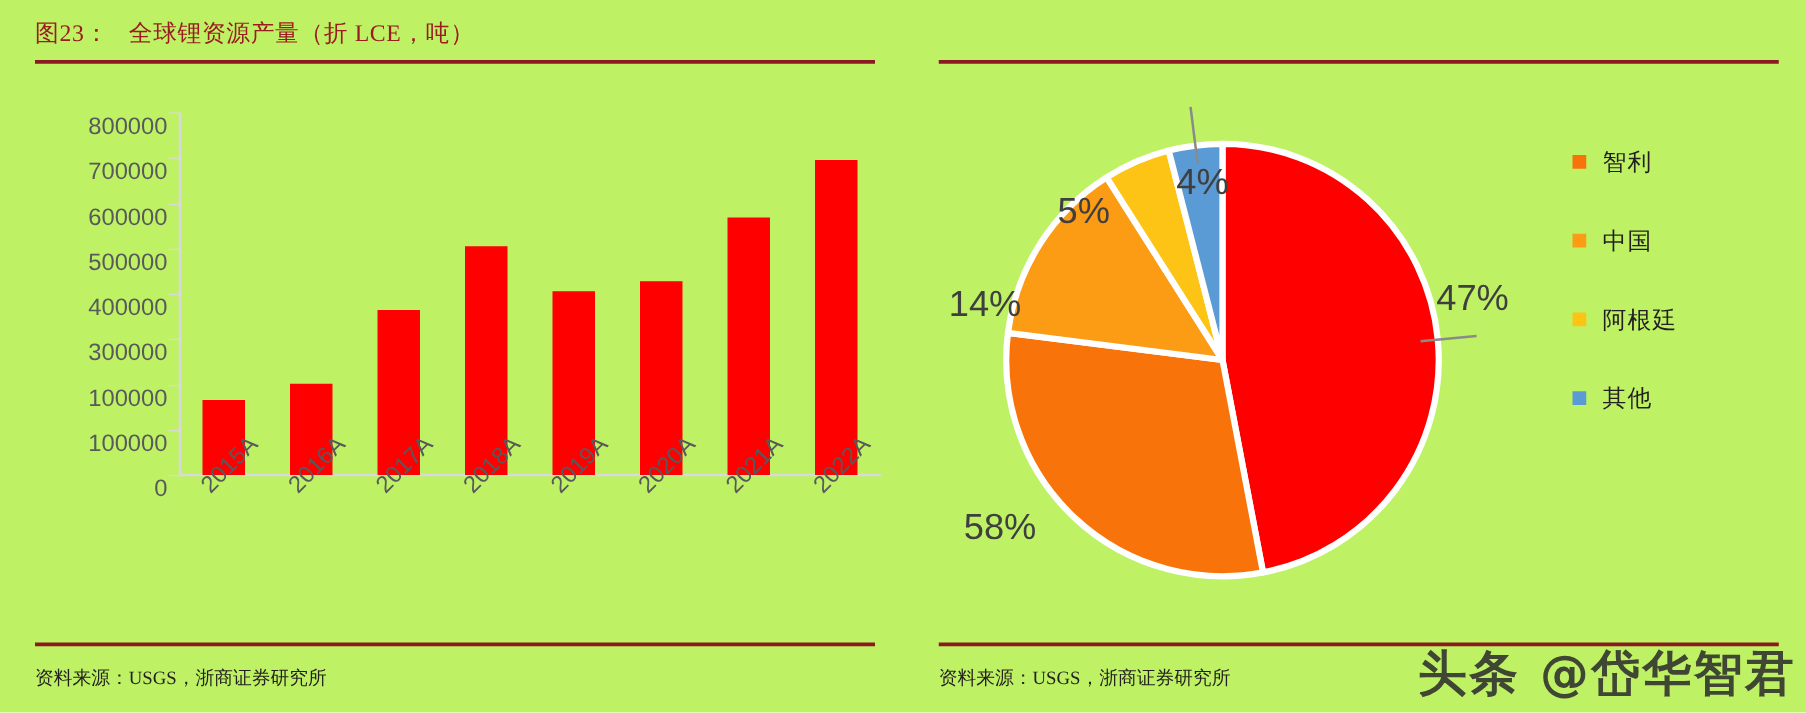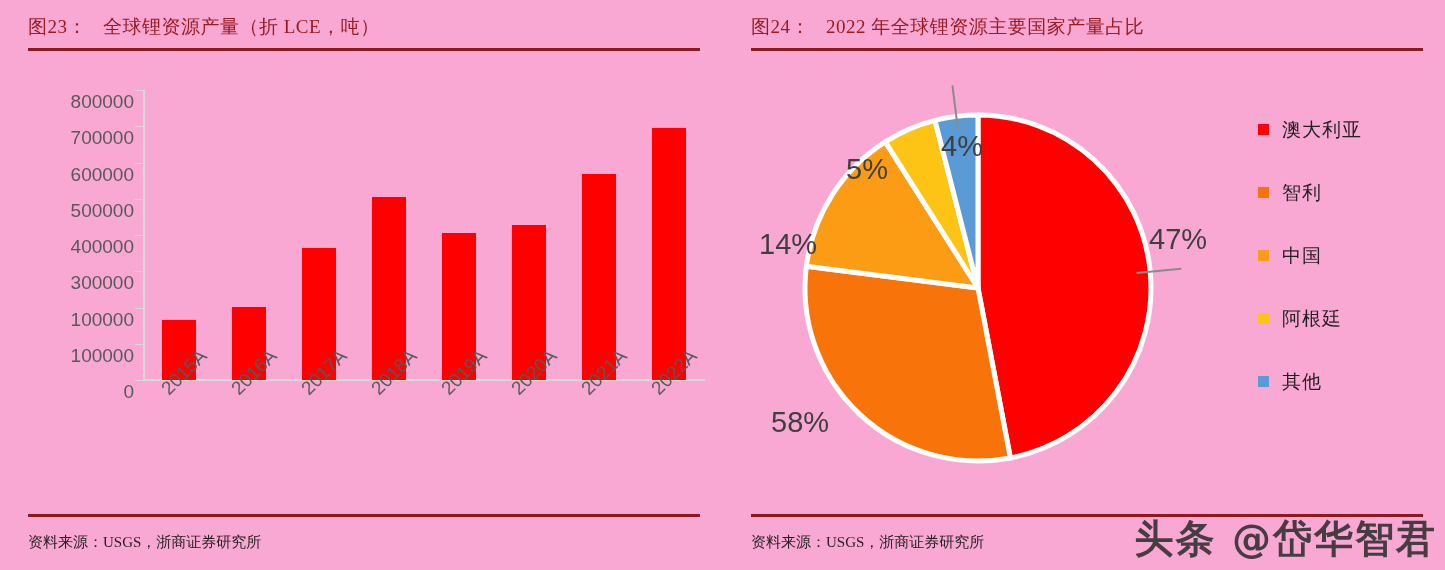--- a/index.html
+++ b/index.html
@@ -1,21 +1,21 @@
 <!DOCTYPE html>
 <html><head>
 <meta charset="utf-8">
 <style>
   html,body{margin:0;padding:0;background:#ffffff;}
   body{
     width:1445px;height:570px;
     font-family:"Liberation Serif","DejaVu Serif",serif;
     overflow:hidden;position:relative;
   }
-  .page{position:relative;width:1445px;height:570px;background:#f9a8d4;}
+  .page{position:relative;width:1445px;height:570px;background:#bef264;}
 
   
   .panel{position:absolute;top:0;height:570px;box-sizing:border-box;}
   .panel-left{left:0;width:722px;}
   .panel-right{left:723px;width:722px;}
 
   .panel-inner{position:absolute;left:28px;right:22px;top:0;bottom:0;}
 
   
   .fig-title{
@@ -139,47 +139,40 @@
         </div>
 
       <div class="rule-bottom"></div>
       <div class="source">资料来源：USGS，浙商证券研究所</div>
     </div>
   </div>
 
   <div class="panel panel-right">
     <div class="panel-inner">
 
-      <div class="fig-title">
-        <span class="fignum">图24：</span><span class="figtext">2022 年全球锂资源主要国家产量占比</span>
-      </div>
       <div class="rule-top"></div>
 
       <div class="piearea">
         <svg class="pie-svg" id="pie" width="420" height="420" viewBox="0 0 420 420">
             <path d="M 207 230 L 207 57 A 173 173 0 0 1 239.41696742333042 399.9356943760631 Z" fill="#fe0000" stroke="#ffffff" stroke-width="5" stroke-linejoin="round"></path>
             <path d="M 207 230 L 239.41696742333042 399.9356943760631 A 173 173 0 0 1 35.36415667259533 208.31735059337544 Z" fill="#f8740a" stroke="#ffffff" stroke-width="5" stroke-linejoin="round"></path>
             <path d="M 207 230 L 35.36415667259533 208.31735059337544 A 173 173 0 0 1 114.3019644686335 83.93126888815144 Z" fill="#fb9c14" stroke="#ffffff" stroke-width="5" stroke-linejoin="round"></path>
             <path d="M 207 230 L 114.3019644686335 83.93126888815144 A 173 173 0 0 1 163.97664952048004 62.435113124746835 Z" fill="#fdc415" stroke="#ffffff" stroke-width="5" stroke-linejoin="round"></path>
             <path d="M 207 230 L 163.97664952048004 62.435113124746835 A 173 173 0 0 1 206.99999999999997 57 Z" fill="#5b9bd5" stroke="#ffffff" stroke-width="5" stroke-linejoin="round"></path>
             <line x1="365.4536422862262" y1="215.02172085222526" x2="410.2340194540727" y2="210.78872891915847" stroke="#8a8a8a" stroke-width="2"></line>
             <line x1="187.0519625459054" y1="72.09502413878769" x2="181.41447370018304" y2="27.469704873662494" stroke="#8a8a8a" stroke-width="2"></line>
           </svg>
         <div id="pielabels">
             <div class="pie-lab" style="left: 398px; top: 165px;">47%</div>
             <div class="pie-lab" style="left: 20px; top: 348px;">58%</div>
             <div class="pie-lab" style="left: 8px; top: 170px; text-align: right;">14%</div>
             <div class="pie-lab" style="left: 95px; top: 95px;">5%</div>
             <div class="pie-lab" style="left: 190px; top: 72px;">4%</div>
           </div>
         <div class="legend" id="legend">
-            <div class="legend-item">
-              <span class="legend-swatch" style="background: rgb(254, 0, 0);"></span>
-              <span class="legend-text">澳大利亚</span>
-            </div>
             <div class="legend-item">
               <span class="legend-swatch" style="background: rgb(248, 116, 10);"></span>
               <span class="legend-text">智利</span>
             </div>
             <div class="legend-item">
               <span class="legend-swatch" style="background: rgb(251, 156, 20);"></span>
               <span class="legend-text">中国</span>
             </div>
             <div class="legend-item">
               <span class="legend-swatch" style="background: rgb(253, 196, 21);"></span>

